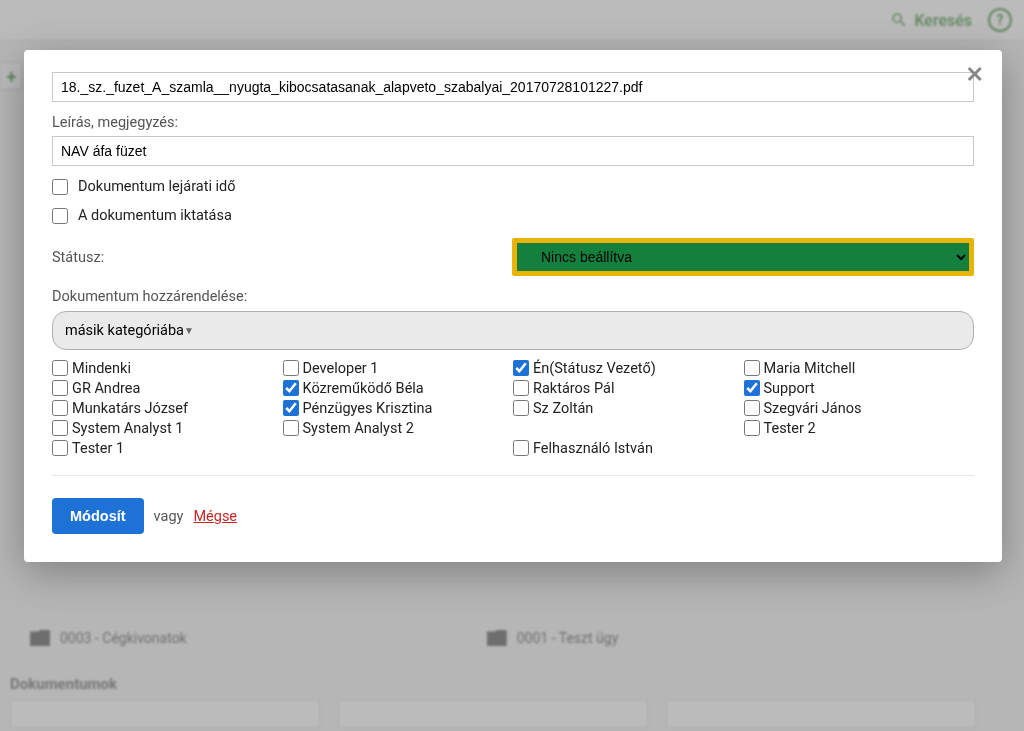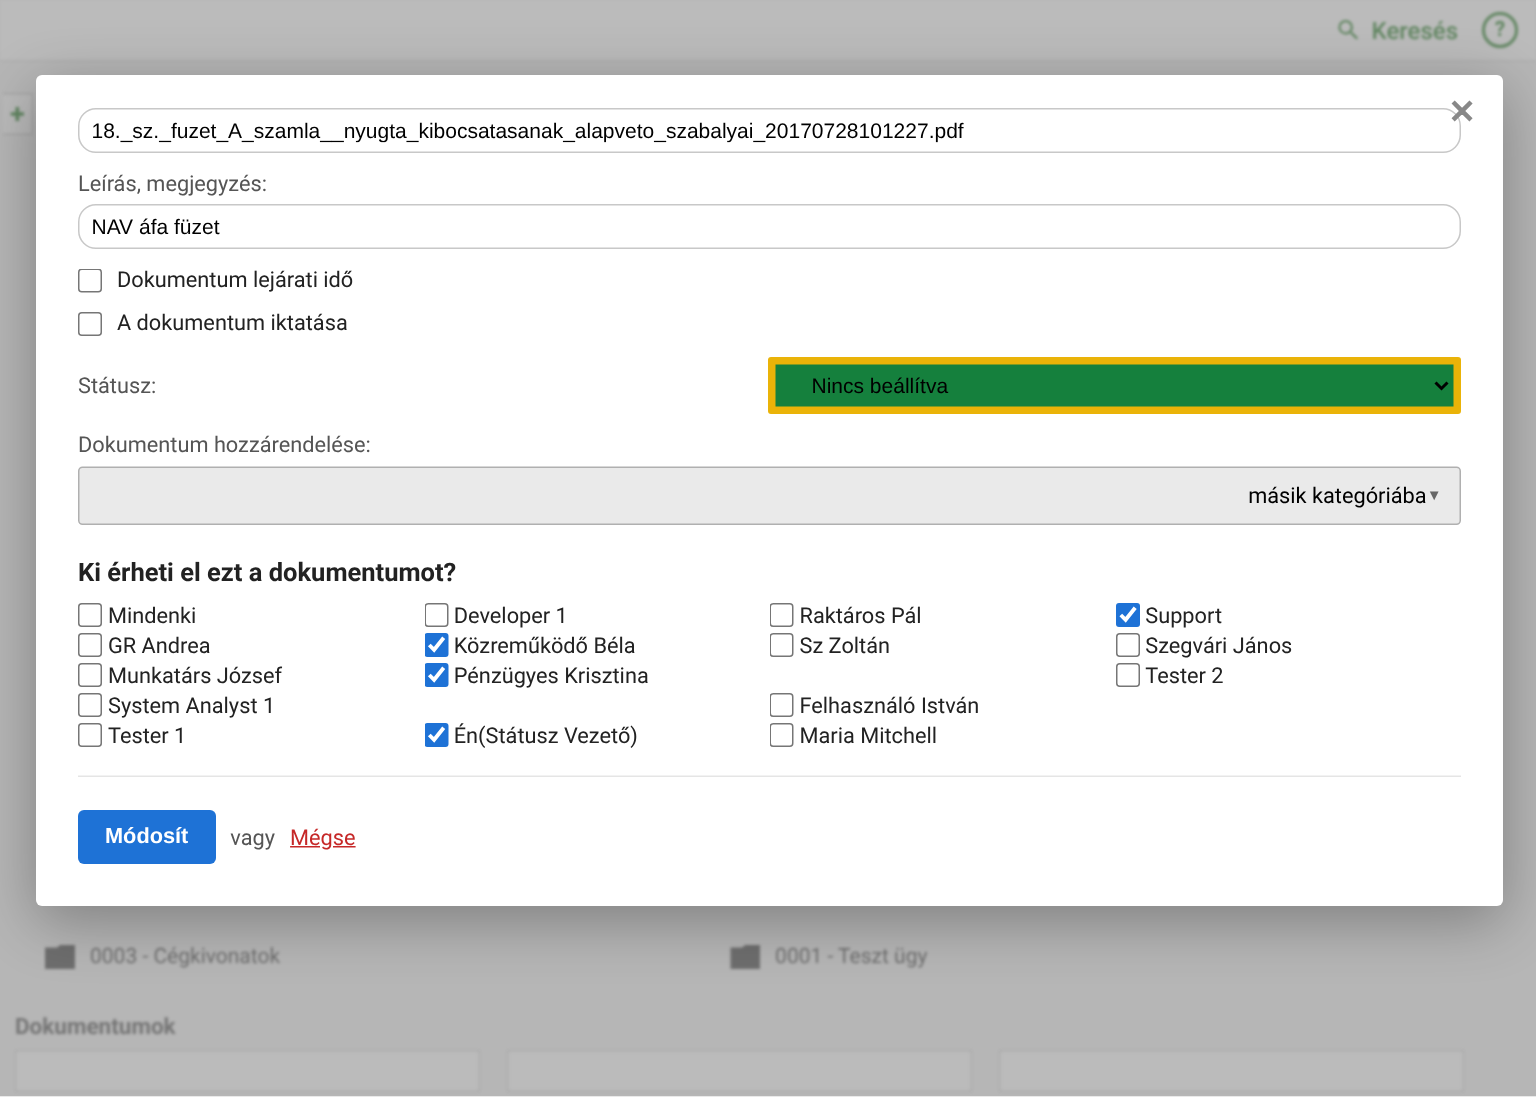--- a/index.html
+++ b/index.html
@@ -117,21 +117,21 @@
       right: 18px;
       font-size: 22px;
       color: #888;
       cursor: pointer;
       font-weight: bold;
     }
     .text-input {
       width: 100%;
       padding: 6px 8px;
       border: 1px solid #c8c8c8;
-      border-radius: 12px;
+      border-radius: 0;
       font-size: 14px;
       background: #fff;
     }
     .form-label {
       display: block;
       font-size: 14.5px;
       color: #555;
       margin-top: 12px;
       margin-bottom: 5px;
     }
@@ -164,25 +164,25 @@
       border: 5px solid #eab308;
       border-radius: 2px;
       font-size: 14px;
       background: #15803d;
     }
     .wide-select {
       width: 100%;
       margin-top: 6px;
       background: #eaeaea;
       border: 1px solid #b0b0b0;
-      border-radius: 3px;
+      border-radius: 14px;
       padding: 10px 12px;
       font-size: 14.5px;
       display: flex;
-      justify-content: flex-end;
+      justify-content: flex-start;
       align-items: center;
       cursor: pointer;
     }
     .wide-select .caret {
       font-size: 10px;
       color: #666;
     }
     .access-heading {
       margin-top: 22px;
       font-size: 17px;
@@ -297,21 +297,20 @@
       <option>Nincs beállítva</option>
     </select>
   </div>
 
   <label class="form-label">Dokumentum hozzárendelése:</label>
   <div class="wide-select">
     <span>másik kategóriába</span>
     <span class="caret">▼</span>
   </div>
 
-  <div class="access-heading">Ki érheti el ezt a dokumentumot?</div>
 
   <div class="access-grid" id="access-grid">
       <label class="access-item">
         <input type="checkbox" style="">
         <span>Mindenki</span>
       </label>
       <label class="access-item">
         <input type="checkbox" style="">
         <span>GR Andrea</span>
       </label>
@@ -331,20 +330,24 @@
         <input type="checkbox" style="">
         <span>Developer 1</span>
       </label>
       <label class="access-item">
         <input type="checkbox" checked="" style="">
         <span>Közreműködő Béla</span>
       </label>
       <label class="access-item">
         <input type="checkbox" checked="" style="">
         <span>Pénzügyes Krisztina</span>
+      </label>
+      <label class="access-item">
+        <input type="checkbox" style="">
+        <span>System Analyst 2</span>
       </label>
       <label class="access-item" style="visibility: hidden;">
         <input type="checkbox" style="">
         <span></span>
       </label>
       <label class="access-item">
         <input type="checkbox" checked="" style="">
         <span>Én(Státusz Vezető)</span>
       </label>
       <label class="access-item">

